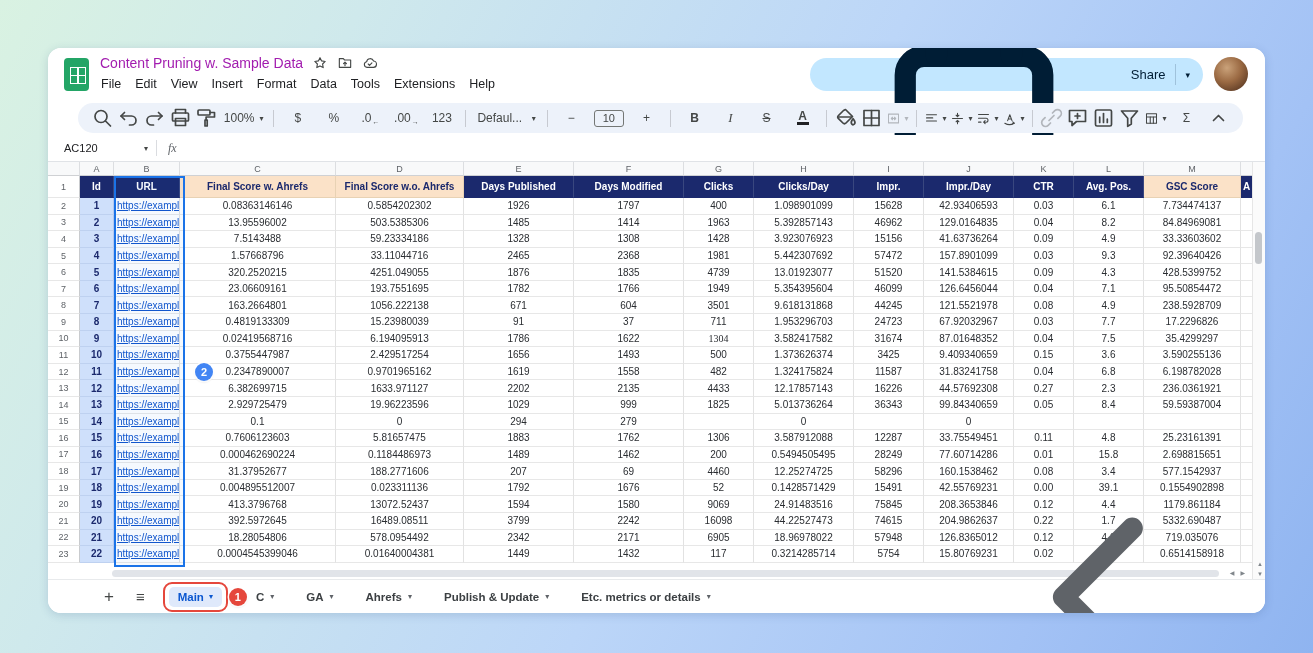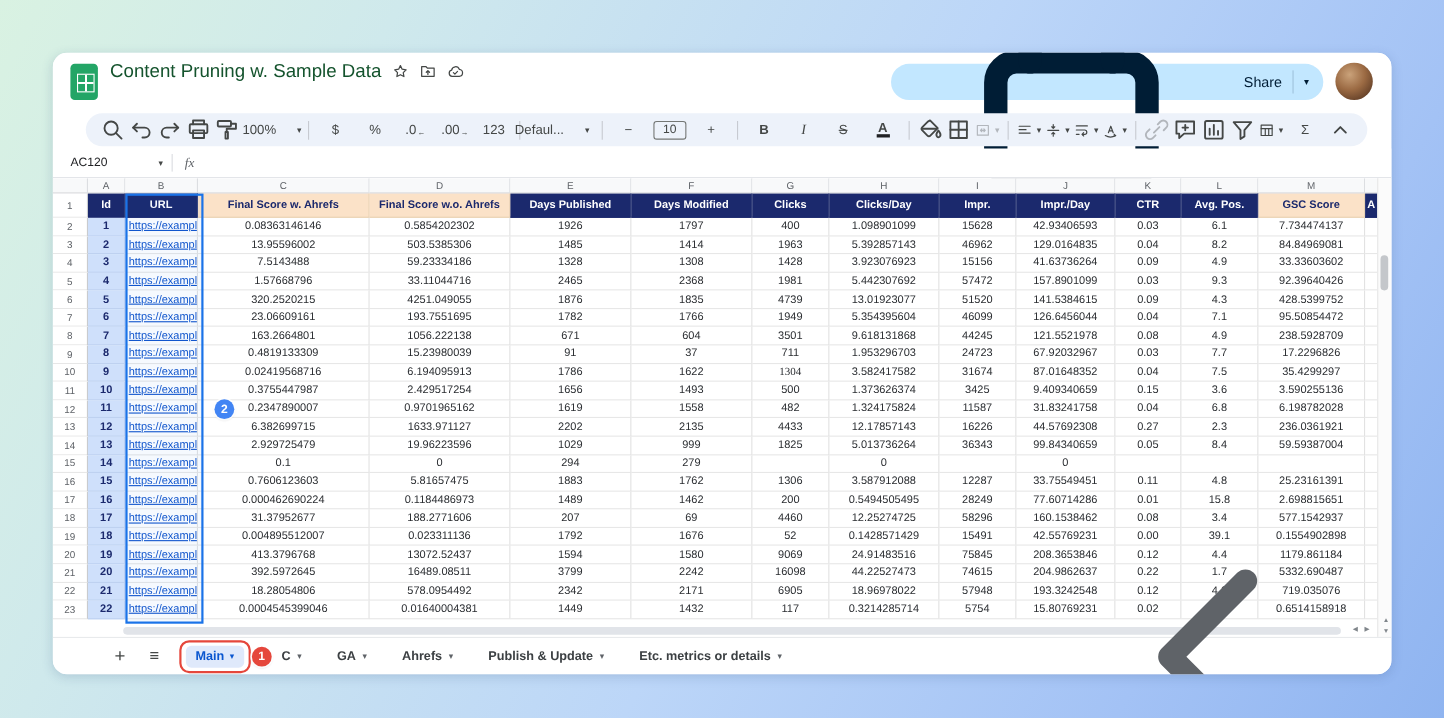--- a/index.html
+++ b/index.html
@@ -13,21 +13,21 @@
     background:#fff;border-radius:13px;box-shadow:0 2px 10px rgba(40,70,120,.18);overflow:hidden;
   }
   
   .hdr{position:absolute;top:0;left:0;right:0;height:52px;background:#fff;}
   .logo{position:absolute;left:16px;top:10px;width:25px;height:33px;background:#23a566;border-radius:4px;}
   .logo .grid{position:absolute;left:5.5px;top:9px;width:14px;height:15px;border:1.6px solid #fff;
     background:
       linear-gradient(to right,transparent calc(50% - .8px),#fff calc(50% - .8px),#fff calc(50% + .8px),transparent calc(50% + .8px)),
       linear-gradient(to bottom,transparent calc(50% - .8px),#fff calc(50% - .8px),#fff calc(50% + .8px),transparent calc(50% + .8px));}
   .title-row{position:absolute;left:52px;top:7px;display:flex;align-items:center;gap:9px;}
-  .title{font-size:17px;color:#14532d;}
+  .title{font-size:14px;color:#a21caf;}
   .hic{width:16px;height:16px;color:#444746;display:inline-flex;}
   .hic svg{width:16px;height:16px;}
   .menubar{position:absolute;left:46px;top:27px;display:flex;}
   .menu-item{font-size:12.5px;color:#202124;padding:2px 7px;border-radius:4px;cursor:default;}
   .hdr-right{position:absolute;right:202px;top:15px;display:flex;align-items:center;gap:27px;color:#444746;}
   .hic2{width:20px;height:20px;display:inline-flex;align-items:center;}
   .hic2 svg{width:20px;height:20px;}
   .camwrap{width:auto;gap:3px;}
   .car{font-size:8px;color:#444746;margin-left:3px;}
   .share{position:absolute;right:62px;top:10px;height:33px;background:#c2e7ff;border-radius:17px;
@@ -40,22 +40,22 @@
     background:radial-gradient(circle at 38% 32%,#caa27a 0%,#9b6a43 45%,#5c3a24 85%,#42281a 100%);}
   
   .toolbar{position:absolute;top:55px;left:30px;right:22px;height:30px;background:#edf2fa;border-radius:15px;
     display:flex;align-items:center;padding:0 12px;gap:1px;}
   .ti{min-width:25px;height:24px;display:inline-flex;align-items:center;justify-content:center;
     border-radius:4px;color:#444746;cursor:default;}
   .ti svg{width:15px;height:15px;}
   .t-txt{font-size:12px;color:#444746;padding:0 5px;}
   .tdiv{width:1px;height:17px;background:#c7cad1;margin:0 5px;flex:none;}
   .mini{font-size:7px;position:relative;top:3px;left:1px;}
-  .zoomc,.fontc{gap:16px;}
-  .fontc{width:62px;justify-content:flex-end;}
+  .zoomc,.fontc{gap:2px;}
+  .fontc{width:62px;justify-content:space-between;}
   .sizebox{border:1px solid #747775;border-radius:3px;font-size:11px;color:#444746;
     padding:1.5px 8px;margin:0 4px;background:#fff0;}
   .tb-b{font-weight:bold;}
   .tb-i{font-style:italic;font-family:"Liberation Serif",serif;font-size:13px;}
   .tb-s{text-decoration:line-through;}
   .tb-a{flex-direction:column;line-height:10px;font-weight:600;}
   .tb-a .bar{width:12px;height:2.5px;background:#202124;margin-top:1px;}
   .dis{color:#b2b6bc;}
   .tspace{flex:1;}
   
@@ -128,20 +128,31 @@
             <path d="M12 16 v-5 M9.8 13 12 10.8 14.2 13"></path>
           </svg>
         </span>
       <span class="hic">
           <svg viewBox="0 0 24 24" fill="none" stroke="currentColor" stroke-width="1.7" stroke-linecap="round" stroke-linejoin="round" style="width:100%;height:100%;">
             <path d="M7.5 18.5 a4.2 4.2 0 0 1 -.6-8.3 a5.4 5.4 0 0 1 10.4-1.2 a4 4 0 0 1 -.6 9.5z"></path>
             <path d="M9.3 13.5 l2 2 3.6-3.6"></path>
           </svg>
         </span>
     </div>
+    <div class="menubar" id="menubar">
+        <span class="menu-item">File</span>
+        <span class="menu-item">Edit</span>
+        <span class="menu-item">View</span>
+        <span class="menu-item">Insert</span>
+        <span class="menu-item">Format</span>
+        <span class="menu-item">Data</span>
+        <span class="menu-item">Tools</span>
+        <span class="menu-item">Extensions</span>
+        <span class="menu-item">Help</span>
+      </div>
     <div class="hdr-right">
       <span class="hic2">
           <svg viewBox="0 0 24 24" fill="none" stroke="currentColor" stroke-width="1.7" stroke-linecap="round" stroke-linejoin="round" style="width:100%;height:100%;">
             <path d="M12 4.5 a7.5 7.5 0 1 1 -7.4 8.8"></path>
             <path d="M4.8 5.5 v4.2 H9"></path>
             <path d="M12 8.5 V12.5 l2.8 1.8"></path>
           </svg>
         </span>
       <span class="hic2">
           <svg viewBox="0 0 24 24" fill="none" stroke="currentColor" stroke-width="1.7" stroke-linecap="round" stroke-linejoin="round" style="width:100%;height:100%;">
@@ -737,21 +748,21 @@
         <div class="cell rn" style="width: 32px;">22</div>
         <div class="cell idcell" style="width: 34px;">21</div>
         <div class="cell urlcell" style="width: 66px;">https://example.</div>
         <div class="cell dcell" style="width: 156px;">18.28054806</div>
         <div class="cell dcell" style="width: 128px;">578.0954492</div>
         <div class="cell dcell" style="width: 110px;">2342</div>
         <div class="cell dcell" style="width: 110px;">2171</div>
         <div class="cell dcell" style="width: 70px;">6905</div>
         <div class="cell dcell" style="width: 100px;">18.96978022</div>
         <div class="cell dcell" style="width: 70px;">57948</div>
-        <div class="cell dcell" style="width: 90px;">193.3242548</div>
+        <div class="cell dcell" style="width: 90px;">126.8365012</div>
         <div class="cell dcell" style="width: 60px;">0.12</div>
         <div class="cell dcell" style="width: 70px;">4.2</div>
         <div class="cell dcell" style="width: 97px;">719.035076</div>
         <div class="cell dcell" style="width: 12px; flex: 1 1 0%;"></div>
       </div>
       <div class="grow drow" style="height: 16.59px;">
         <div class="cell rn" style="width: 32px;">23</div>
         <div class="cell idcell" style="width: 34px;">22</div>
         <div class="cell urlcell" style="width: 66px;">https://example.</div>
         <div class="cell dcell" style="width: 156px;">0.0004545399046</div>

